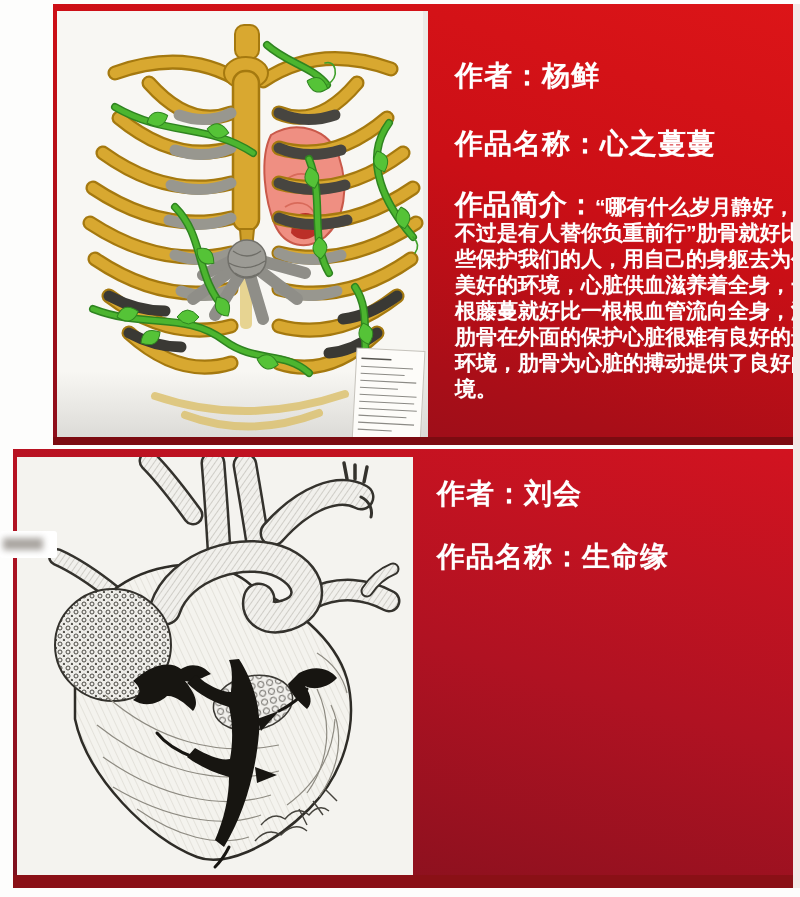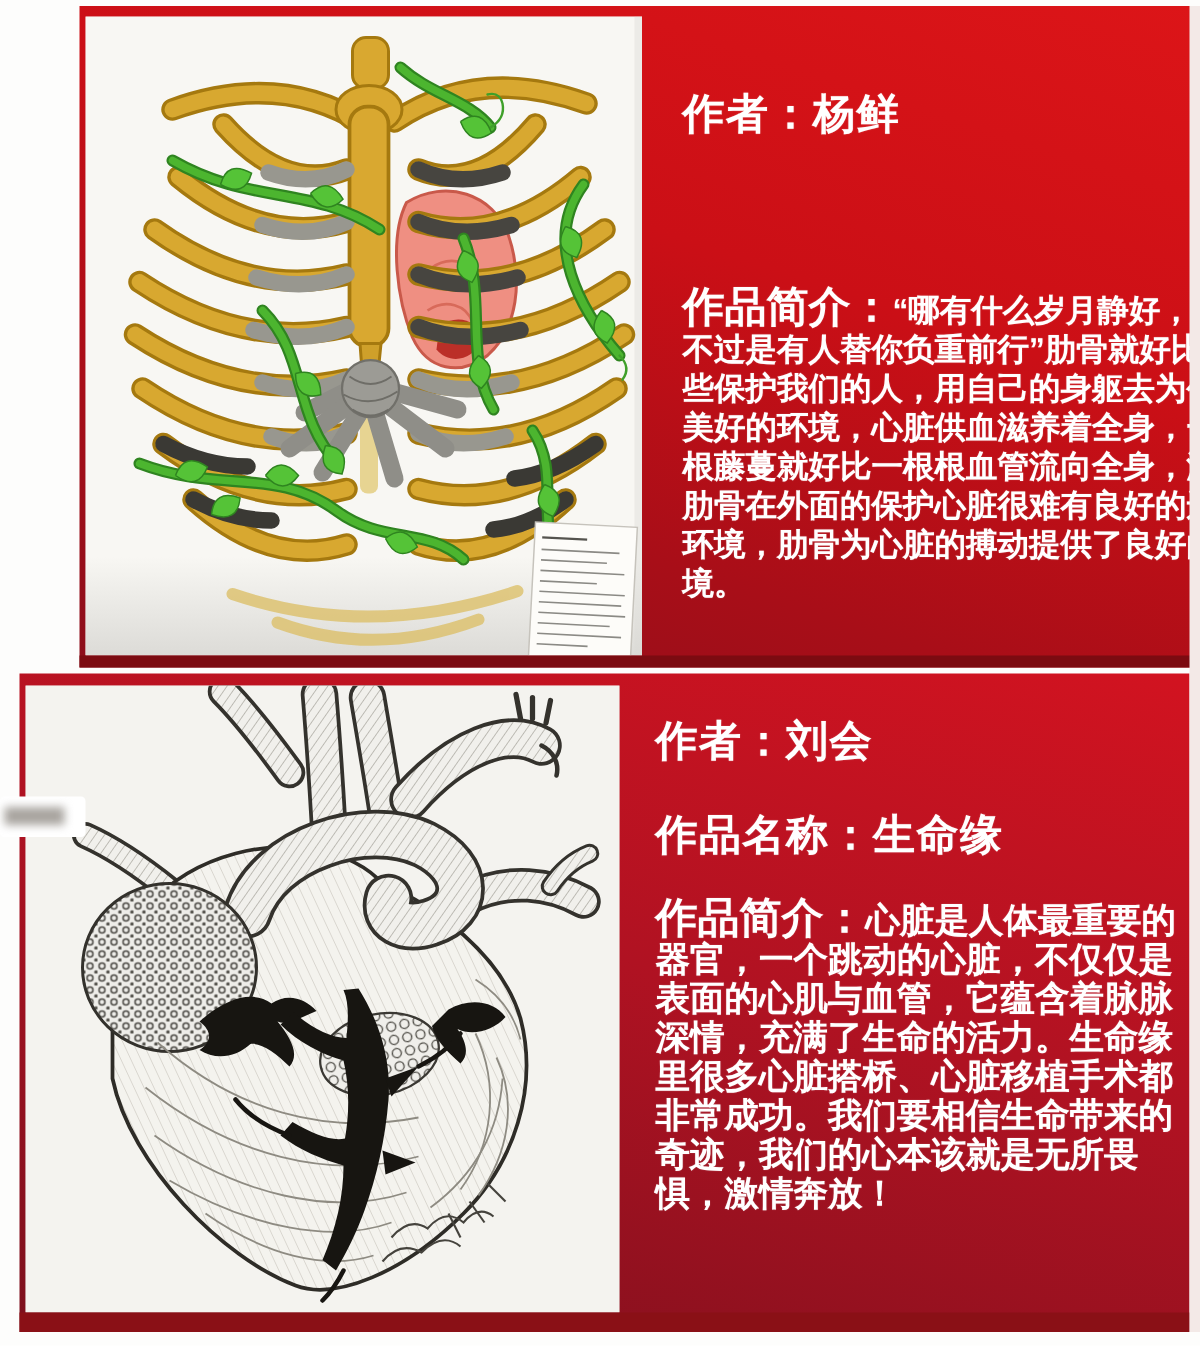--- a/index.html
+++ b/index.html
@@ -176,20 +176,23 @@
               <path d="M5,81 h34"></path>
           </g>
         </g>
       </svg>
     </div>
 
     <div class="info">
       <div class="meta-line author-line">
         <span>作者：</span><span>杨鲜</span>
       </div>
+      <div class="meta-line title-line">
+        <span>作品名称：</span><span>心之蔓蔓</span>
+      </div>
       <p class="desc">
         <span class="desc-label">作品简介：</span><span>“哪有什么岁月静好，只不过是有人替你负重前行”肋骨就好比那些保护我们的人，用自己的身躯去为创造美好的环境，心脏供血滋养着全身，一根根藤蔓就好比一根根血管流向全身，没有肋骨在外面的保护心脏很难有良好的运作环境，肋骨为心脏的搏动提供了良好的环境。</span>
       </p>
     </div>
   </section>
 
   <section class="card card-bottom">
     <div class="photo photo-bottom">
       <svg width="396" height="418" viewBox="0 0 396 418" xmlns="http://www.w3.org/2000/svg">
         <defs>
@@ -283,21 +286,18 @@
       </svg>
     </div>
 
     <div class="info">
       <div class="meta-line title-line">
         <span>作品名称：</span><span>生命缘</span>
       </div>
       <div class="meta-line author-line">
         <span>作者：</span><span>刘会</span>
       </div>
-      <p class="desc">
-        <span class="desc-label">作品简介：</span><span>心脏是人体最重要的器官，一个跳动的心脏，不仅仅是表面的心肌与血管，它蕴含着脉脉深情，充满了生命的活力。生命缘里很多心脏搭桥、心脏移植手术都非常成功。我们要相信生命带来的奇迹，我们的心本该就是无所畏惧，激情奔放！</span>
-      </p>
     </div>
   </section>
 
   <div class="right-strip"></div>
   <div class="watermark"></div>
 </div>
 
 </body></html>

